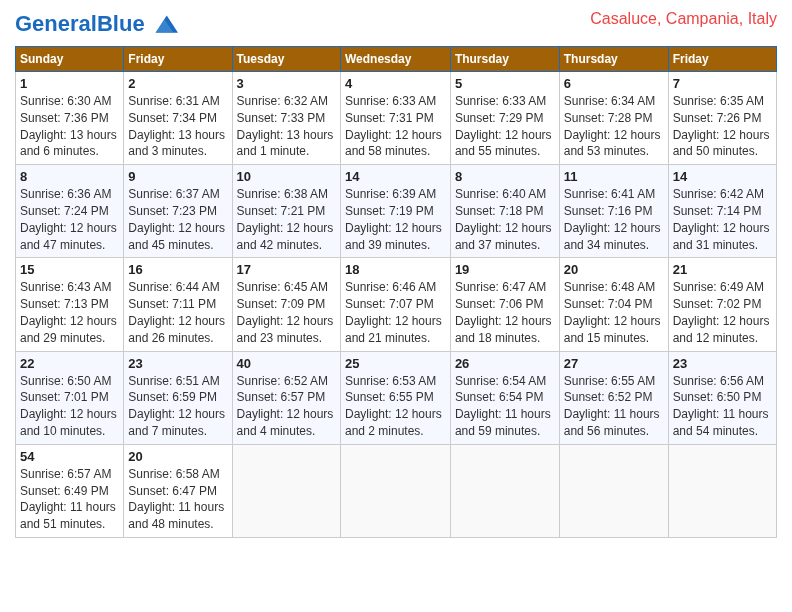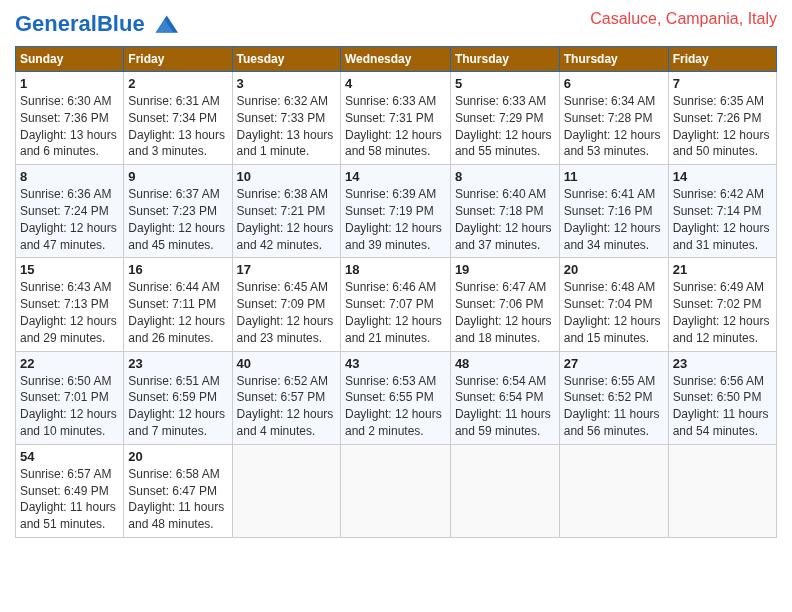--- a/index.html
+++ b/index.html
@@ -273,27 +273,27 @@
             Sunrise: 6:51 AM<br>Sunset: 6:59 PM<br>Daylight: 12 hours and 7 minutes.
           </div>
         </td>
           <td>
           <span class="day-num">40</span>
           <div class="cell-text">
             Sunrise: 6:52 AM<br>Sunset: 6:57 PM<br>Daylight: 12 hours and 4 minutes.
           </div>
         </td>
           <td>
-          <span class="day-num">43</span>
+          <span class="day-num">25</span>
           <div class="cell-text">
             Sunrise: 6:53 AM<br>Sunset: 6:55 PM<br>Daylight: 12 hours and 2 minutes.
           </div>
         </td>
           <td>
-          <span class="day-num">48</span>
+          <span class="day-num">26</span>
           <div class="cell-text">
             Sunrise: 6:54 AM<br>Sunset: 6:54 PM<br>Daylight: 11 hours and 59 minutes.
           </div>
         </td>
           <td>
           <span class="day-num">27</span>
           <div class="cell-text">
             Sunrise: 6:55 AM<br>Sunset: 6:52 PM<br>Daylight: 11 hours and 56 minutes.
           </div>
         </td>

